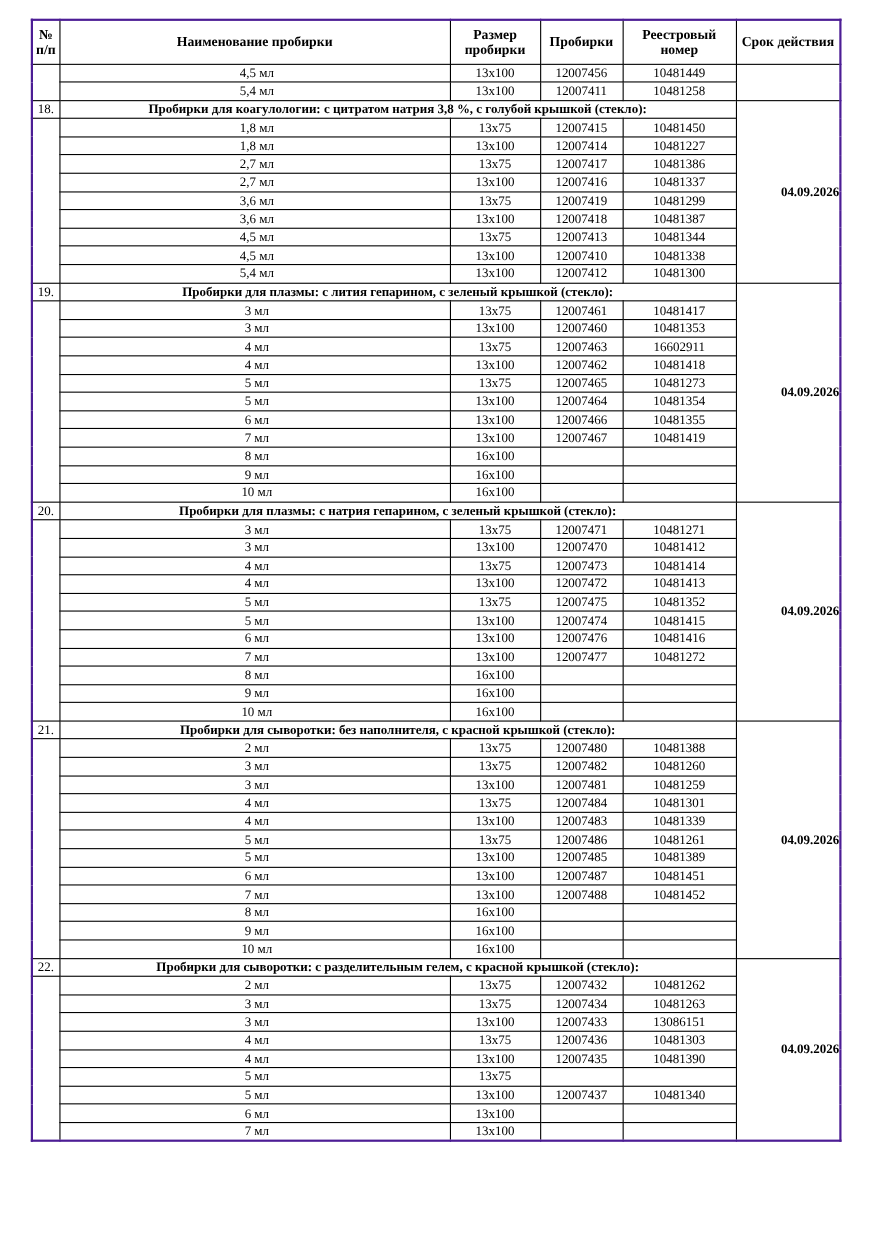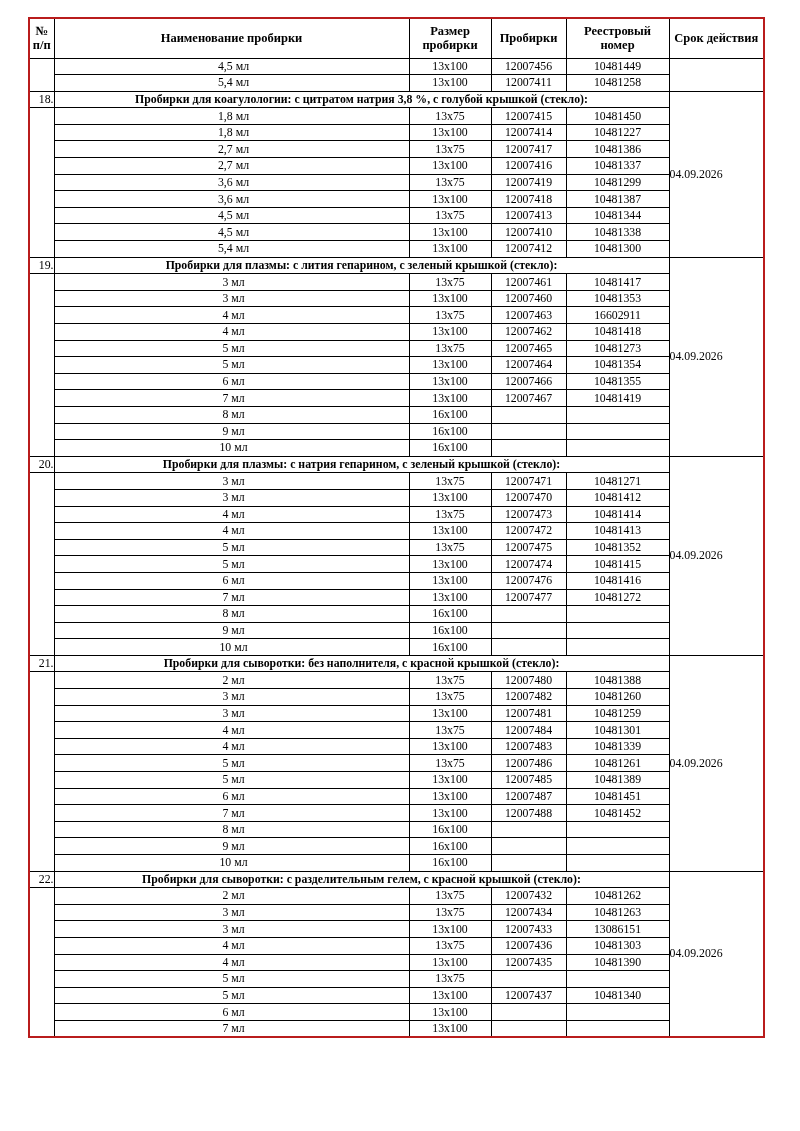--- a/index.html
+++ b/index.html
@@ -13,21 +13,21 @@
     overflow: hidden;
   }
   .page {
     padding: 17px 0 0 28px;
     box-sizing: border-box;
   }
   table.registry {
     border-collapse: collapse;
     table-layout: fixed;
     width: 735px;
-    border: 2px solid #b91c1c;
+    border: 2px solid #4c1d95;
   }
   table.registry th,
   table.registry td {
     border: 1px solid #000000;
     box-sizing: border-box;
     font-family: "Liberation Serif", serif;
     color: #000000;
     vertical-align: middle;
     overflow: hidden;
     white-space: nowrap;
@@ -48,29 +48,30 @@
     padding: 0;
   }
   td.name {
     text-align: center;
     padding-left: 4px !important;
   }
   td.center {
     text-align: center;
   }
   td.num {
-    text-align: right;
+    text-align: center;
   }
   td.section-title {
     font-weight: bold;
     text-align: center;
     font-size: 12.2px;
   }
   td.validity {
-    text-align: left;
+    text-align: right;
+    font-weight: bold;
   }
 </style>
 </head>
 <body>
 
 <div class="page">
   <table class="registry">
     <colgroup>
       <col style="width:25px">
       <col style="width:355px">

